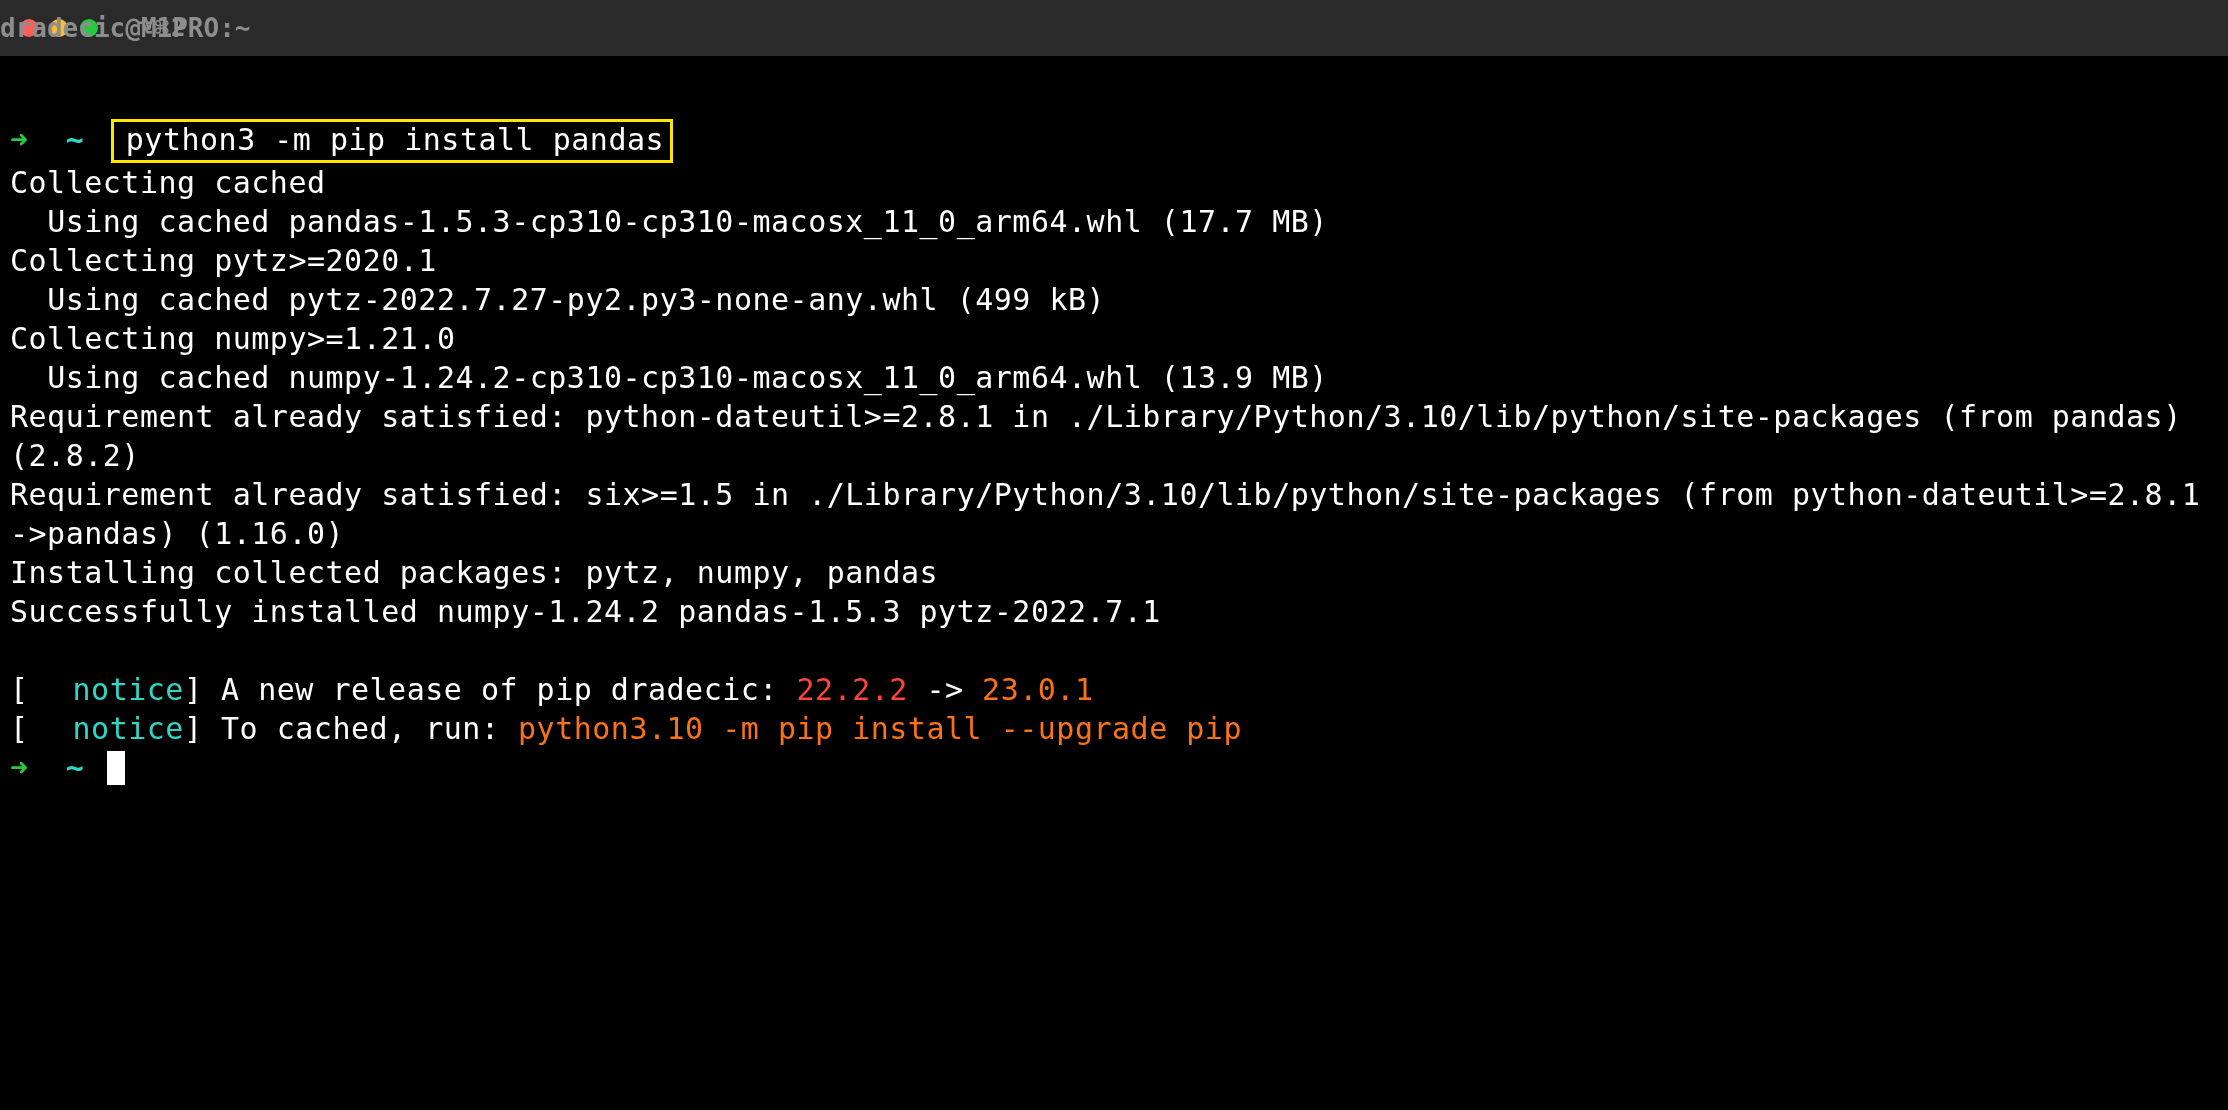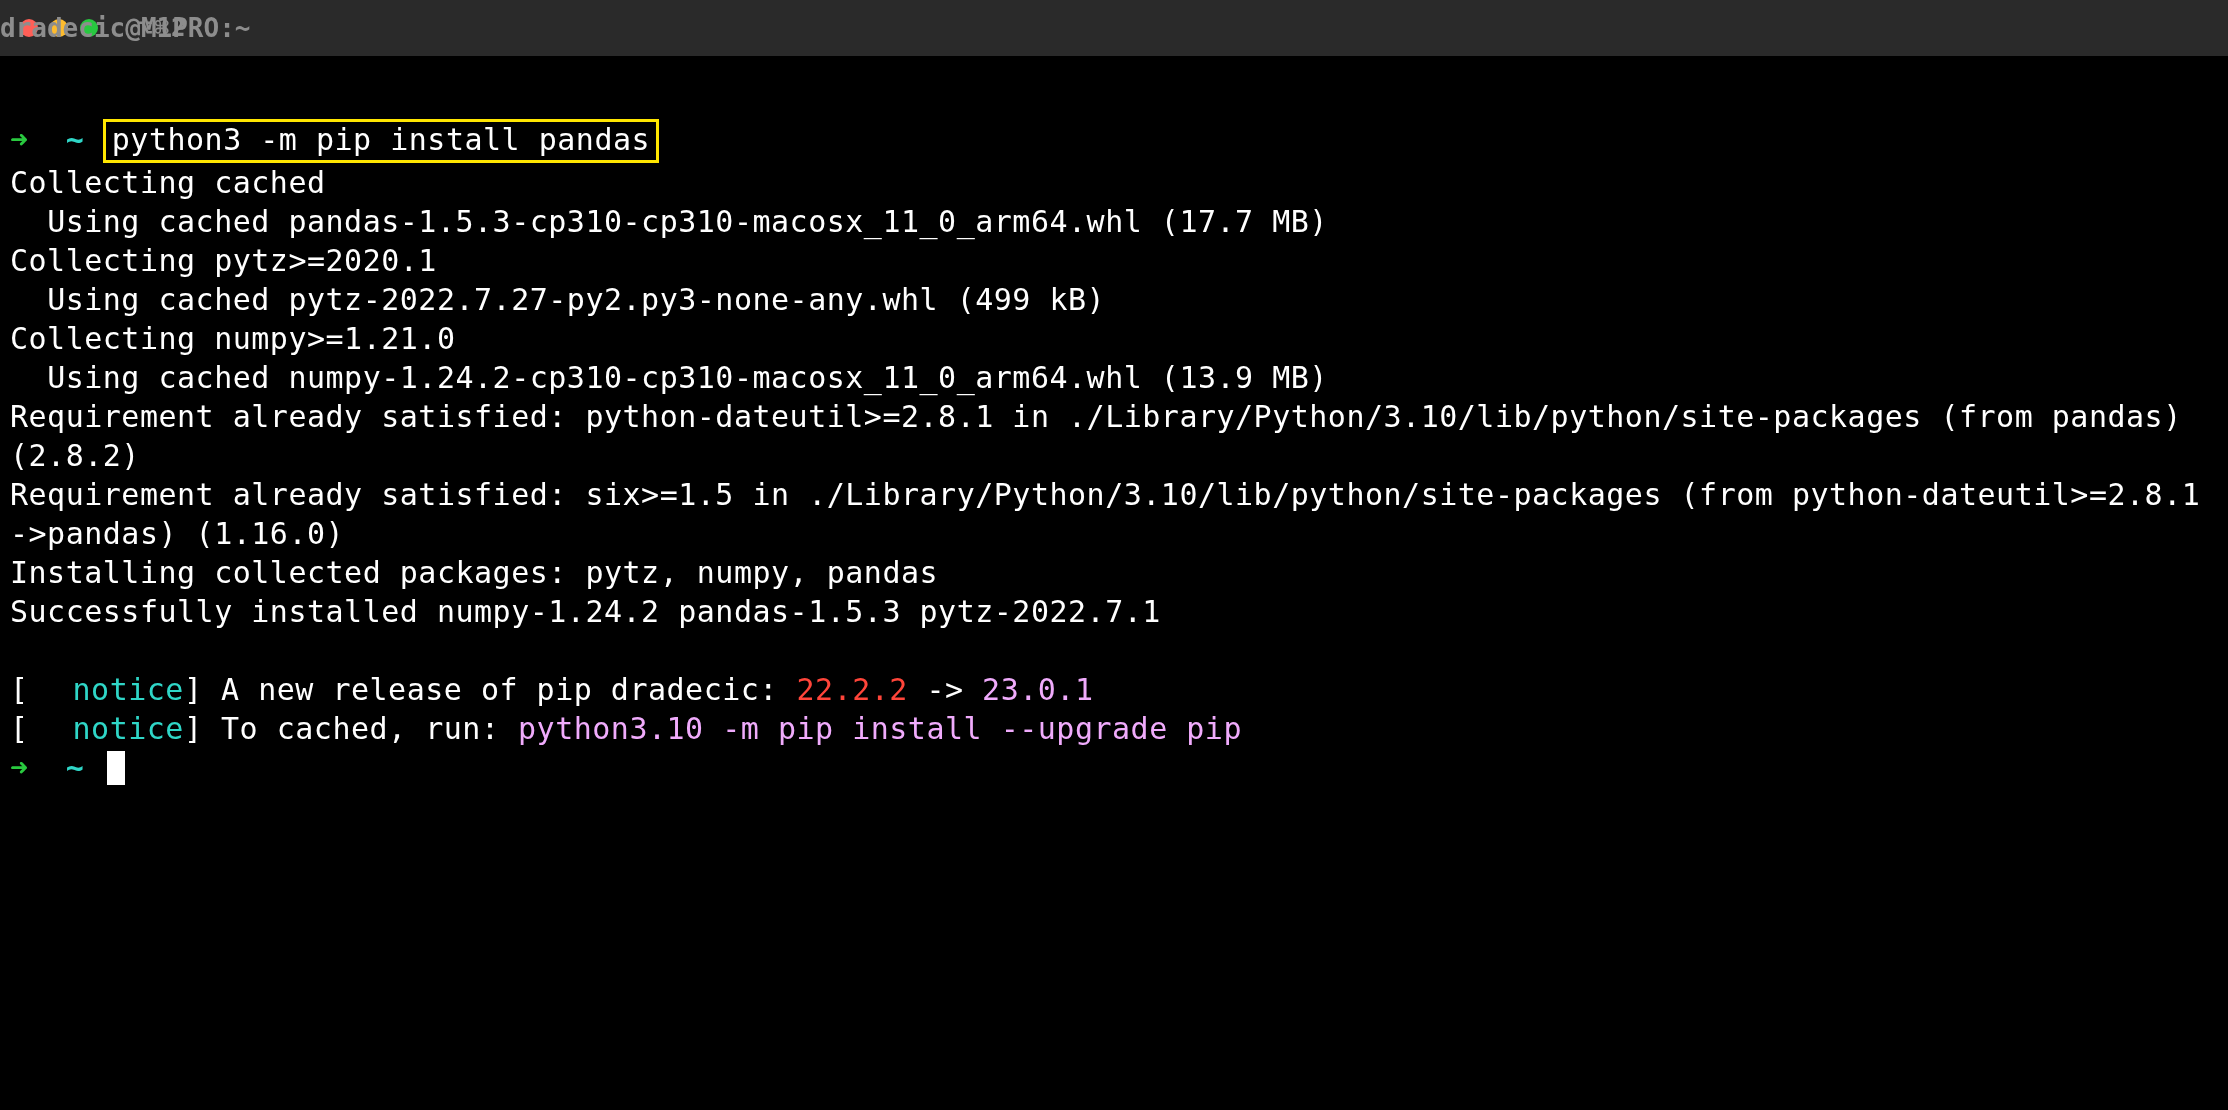--- a/index.html
+++ b/index.html
@@ -49,27 +49,28 @@
       line-height: 1.3;
       color: #fff;
       white-space: pre-wrap;
       word-break: break-all;
       letter-spacing: 0.5px;
     }
     .prompt-arrow { color: #29c93f; }
     .prompt-tilde { color: #2fd6c7; font-weight: 700; }
     .boxed {
       border: 3px solid #ffe600;
-      padding: 0 6px 2px 6px;
+      padding: 0 6px 2px 12px;
       display: inline-block;
       line-height: 1.2;
+      margin-left: 8px;
     }
     .cyan { color: #2fd6c7; margin-left: 44px; }
     .red  { color: #ff453a; text-align: right; }
-    .green{ color: #f0abfc; }
+    .green{ color: #f97316; }
     .cursor {
       display: inline-block;
       width: 18px; height: 34px;
       background: #fff;
       vertical-align: text-bottom;
       margin-left: 4px;
     }
   </style>
 </head>
 <body>

